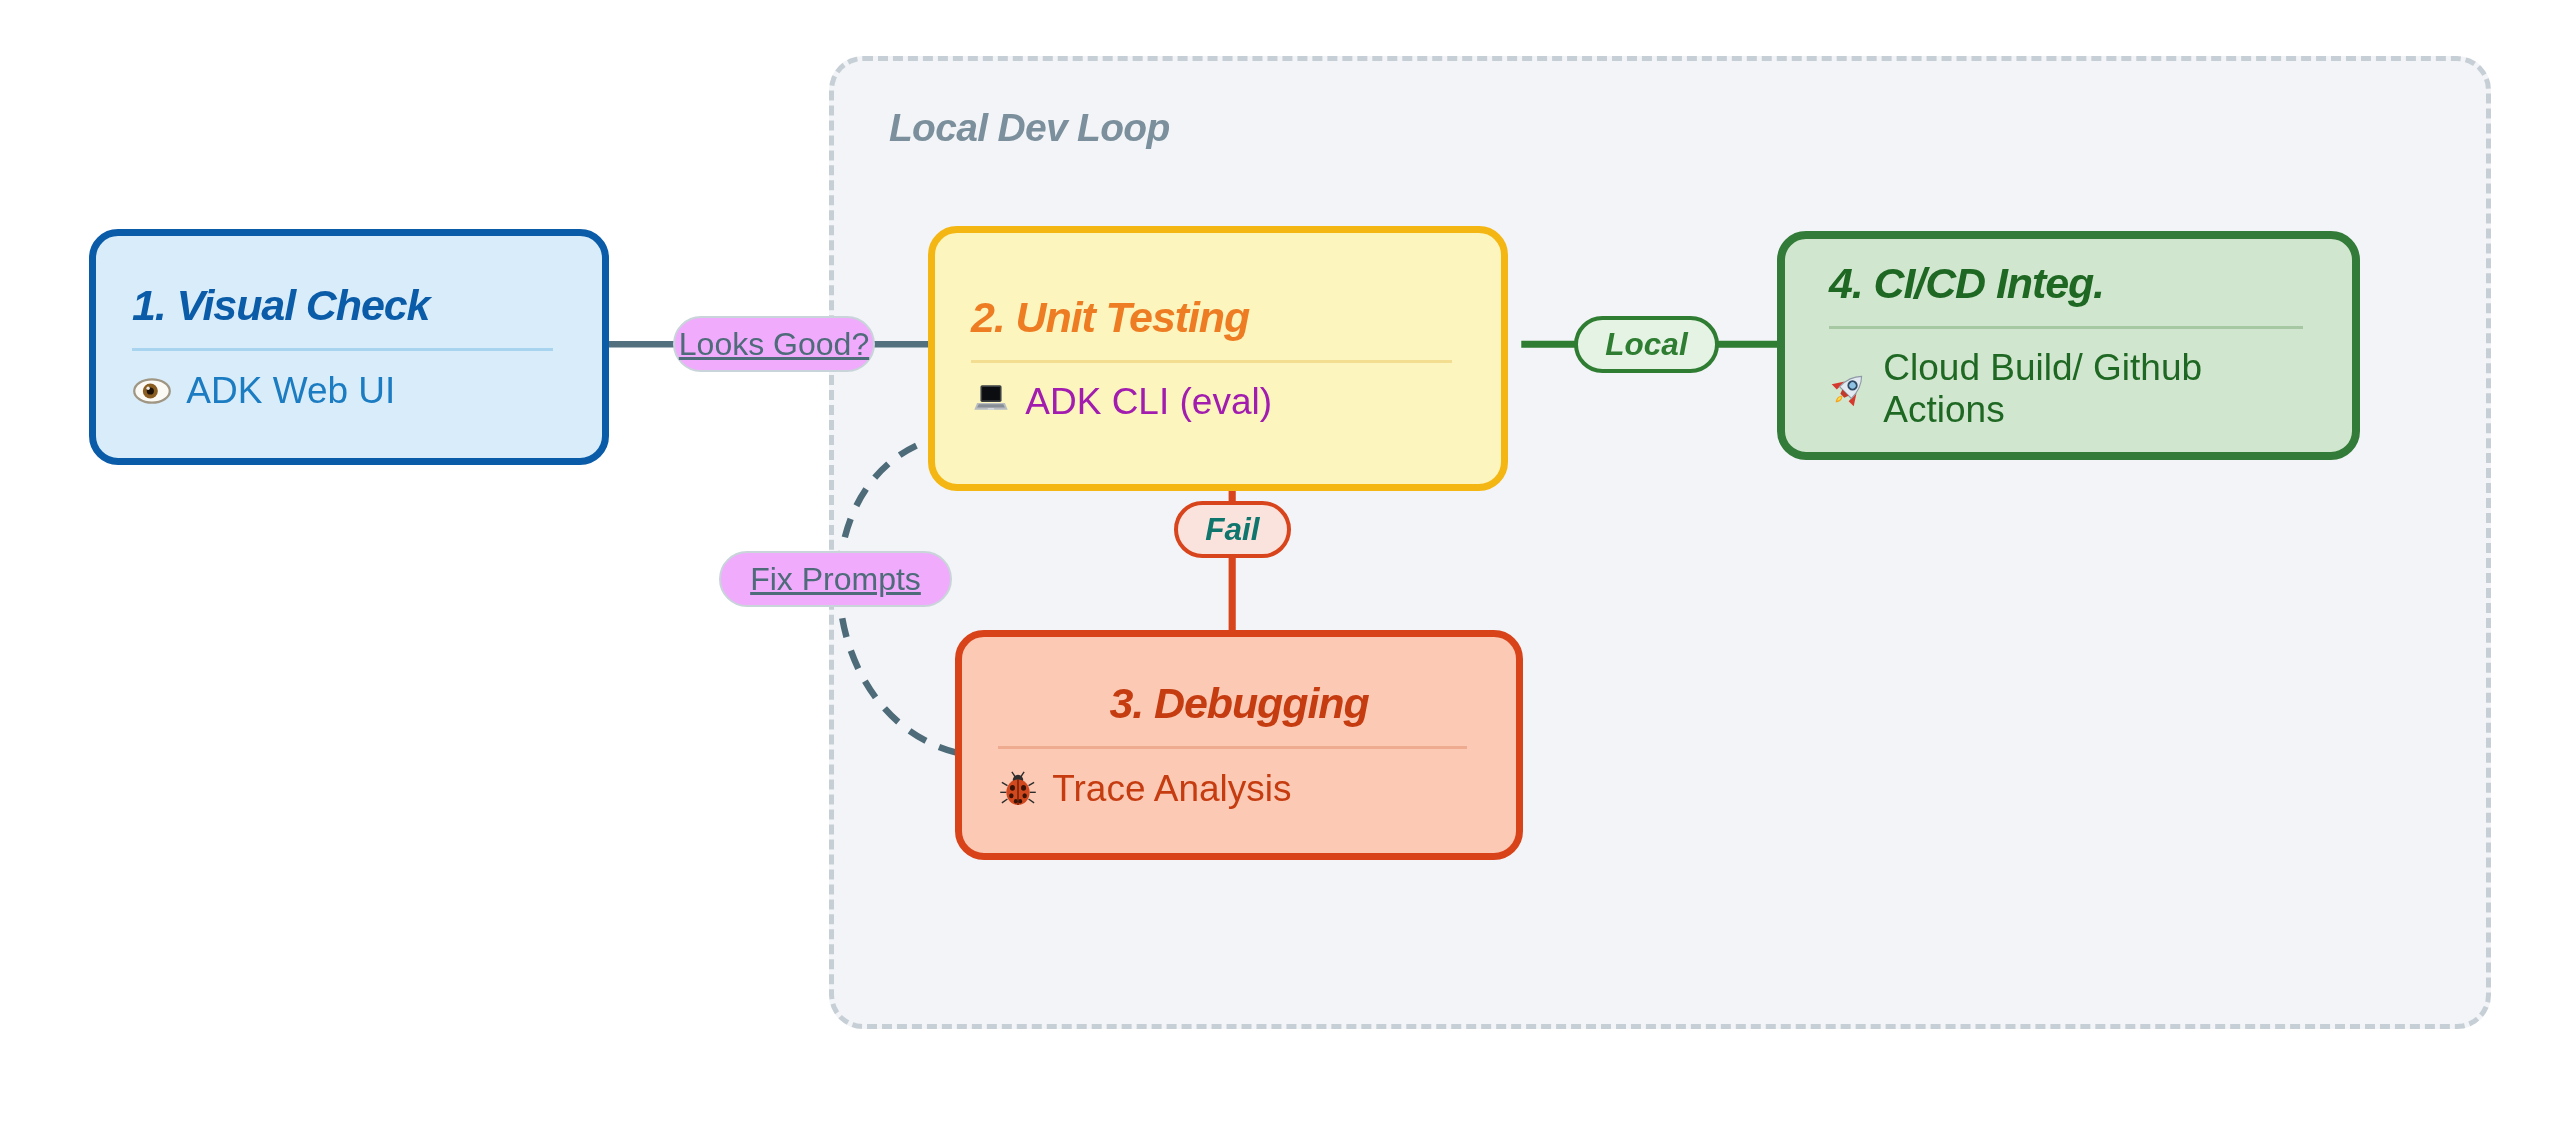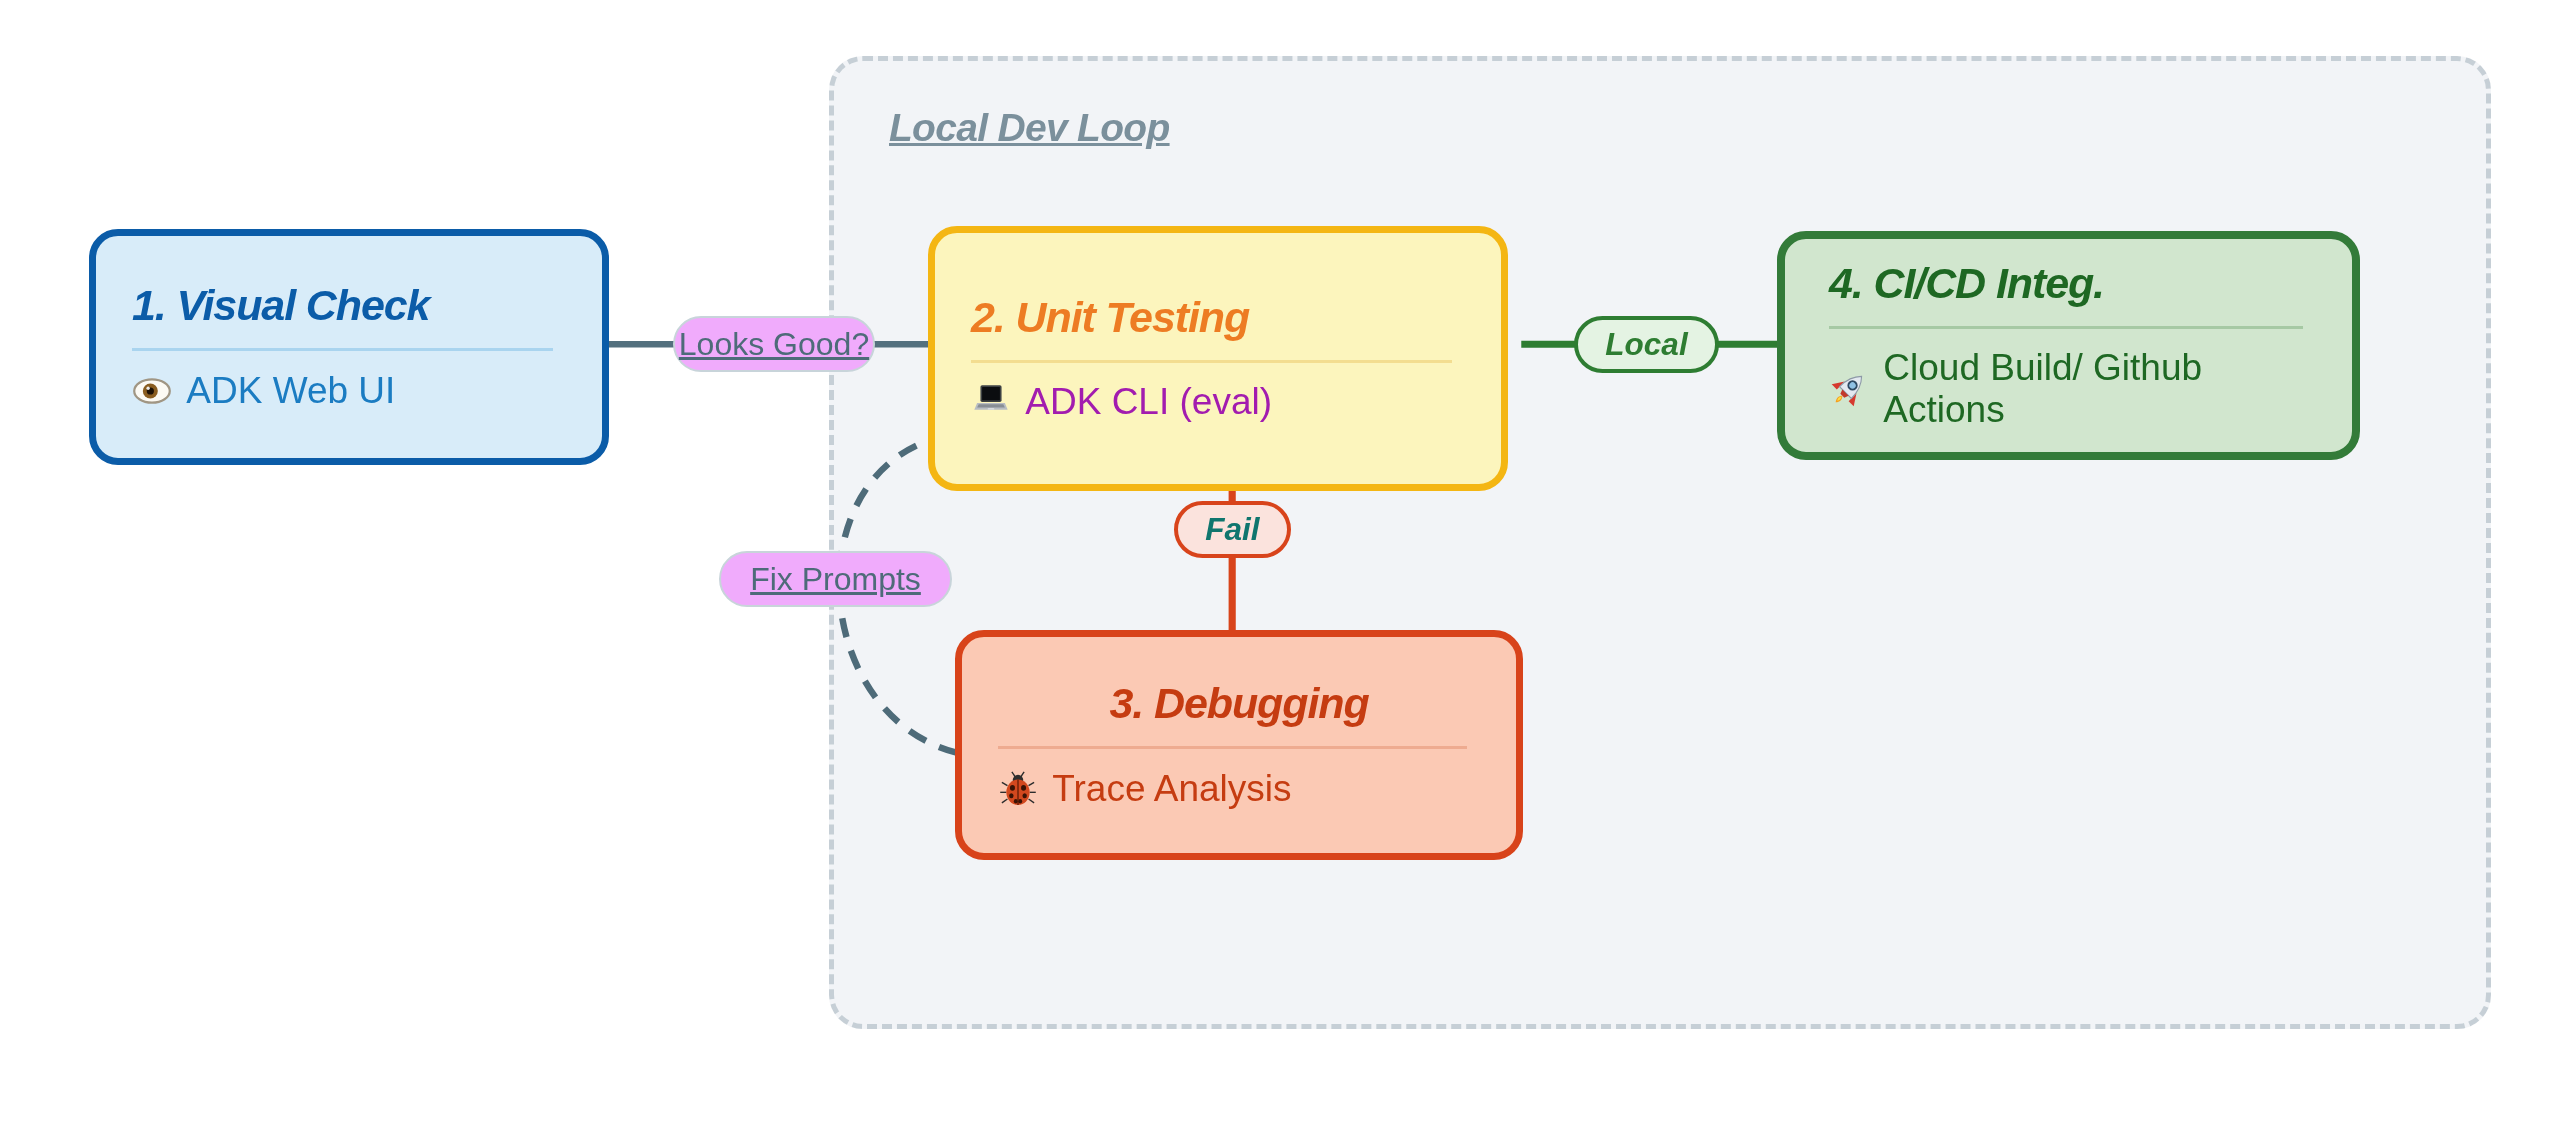--- a/index.html
+++ b/index.html
@@ -7,21 +7,21 @@
     position:relative;width:2576px;height:1145px;background:#ffffff;
     font-family:"Liberation Sans",sans-serif;overflow:hidden;
   }
   
   .cluster{
     position:absolute;left:829px;top:56px;width:1662px;height:973px;
     background:#f2f4f7;border:5px dashed #c6cfd6;border-radius:34px;box-sizing:border-box;
   }
   .cluster-label{
     position:absolute;left:889px;top:107px;font-size:39px;line-height:1.1;
-    font-weight:bold;font-style:italic;color:#7b909c;letter-spacing:-0.7px;text-decoration:underline;
+    font-weight:bold;font-style:italic;color:#7b909c;letter-spacing:-0.7px;
   }
   
   svg.edges{position:absolute;left:0;top:0;width:2576px;height:1145px;}
   
   .node{
     position:absolute;box-sizing:border-box;border-radius:29px;
     display:flex;flex-direction:column;justify-content:center;
     padding:0 36px;gap:18.6px;
   }
   .node .title{

